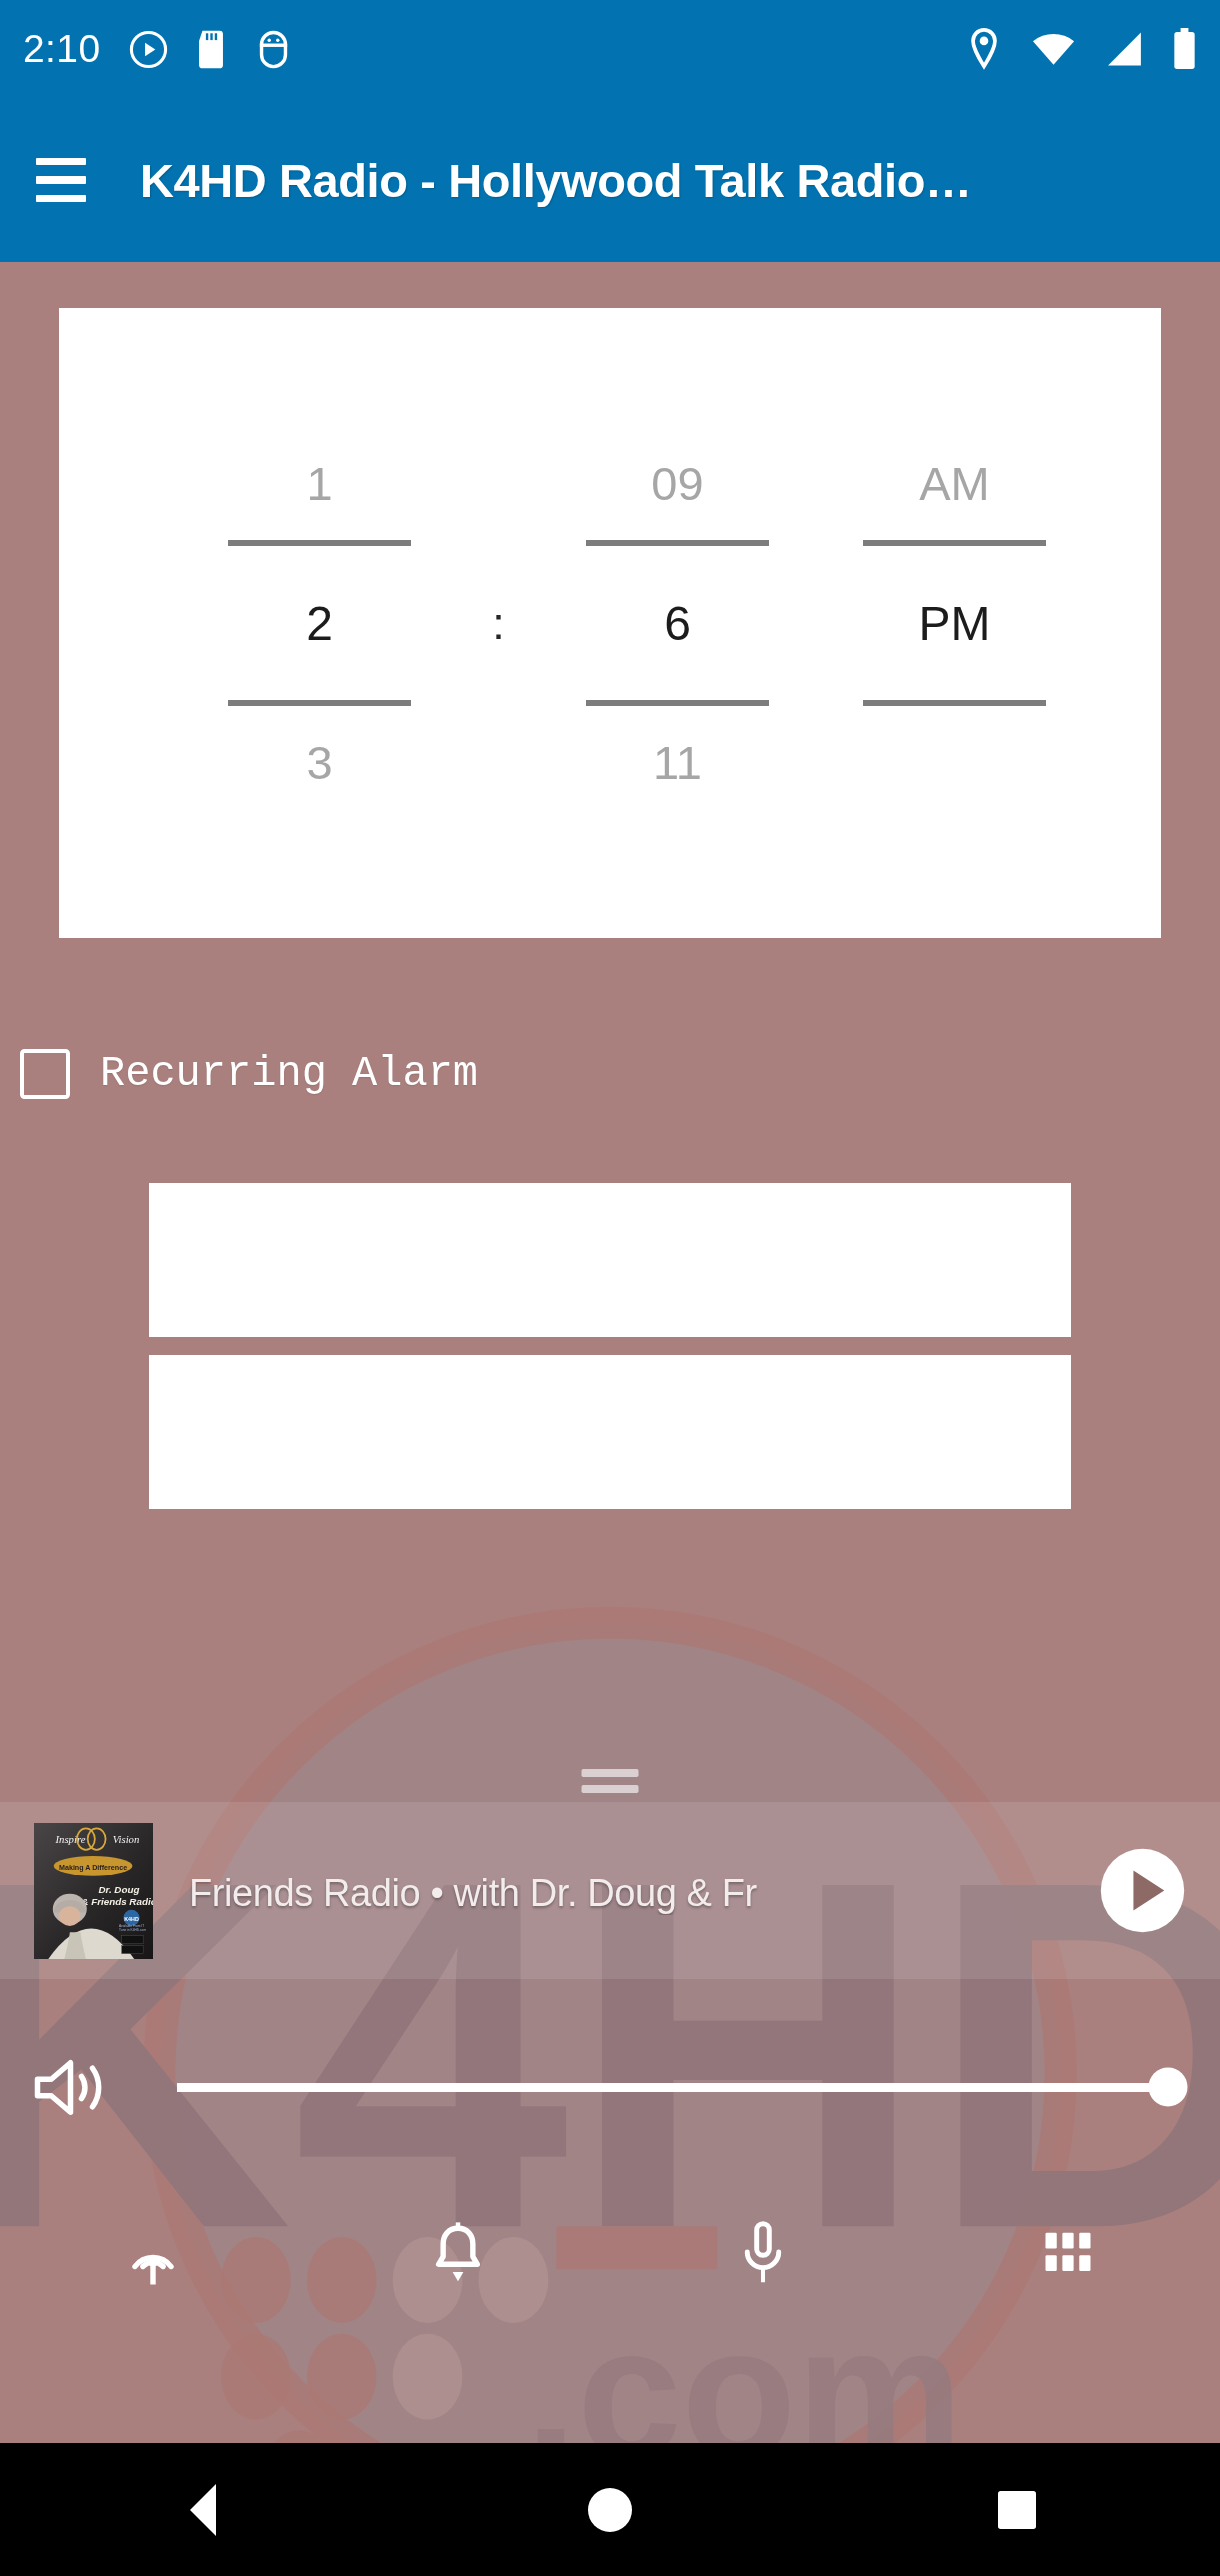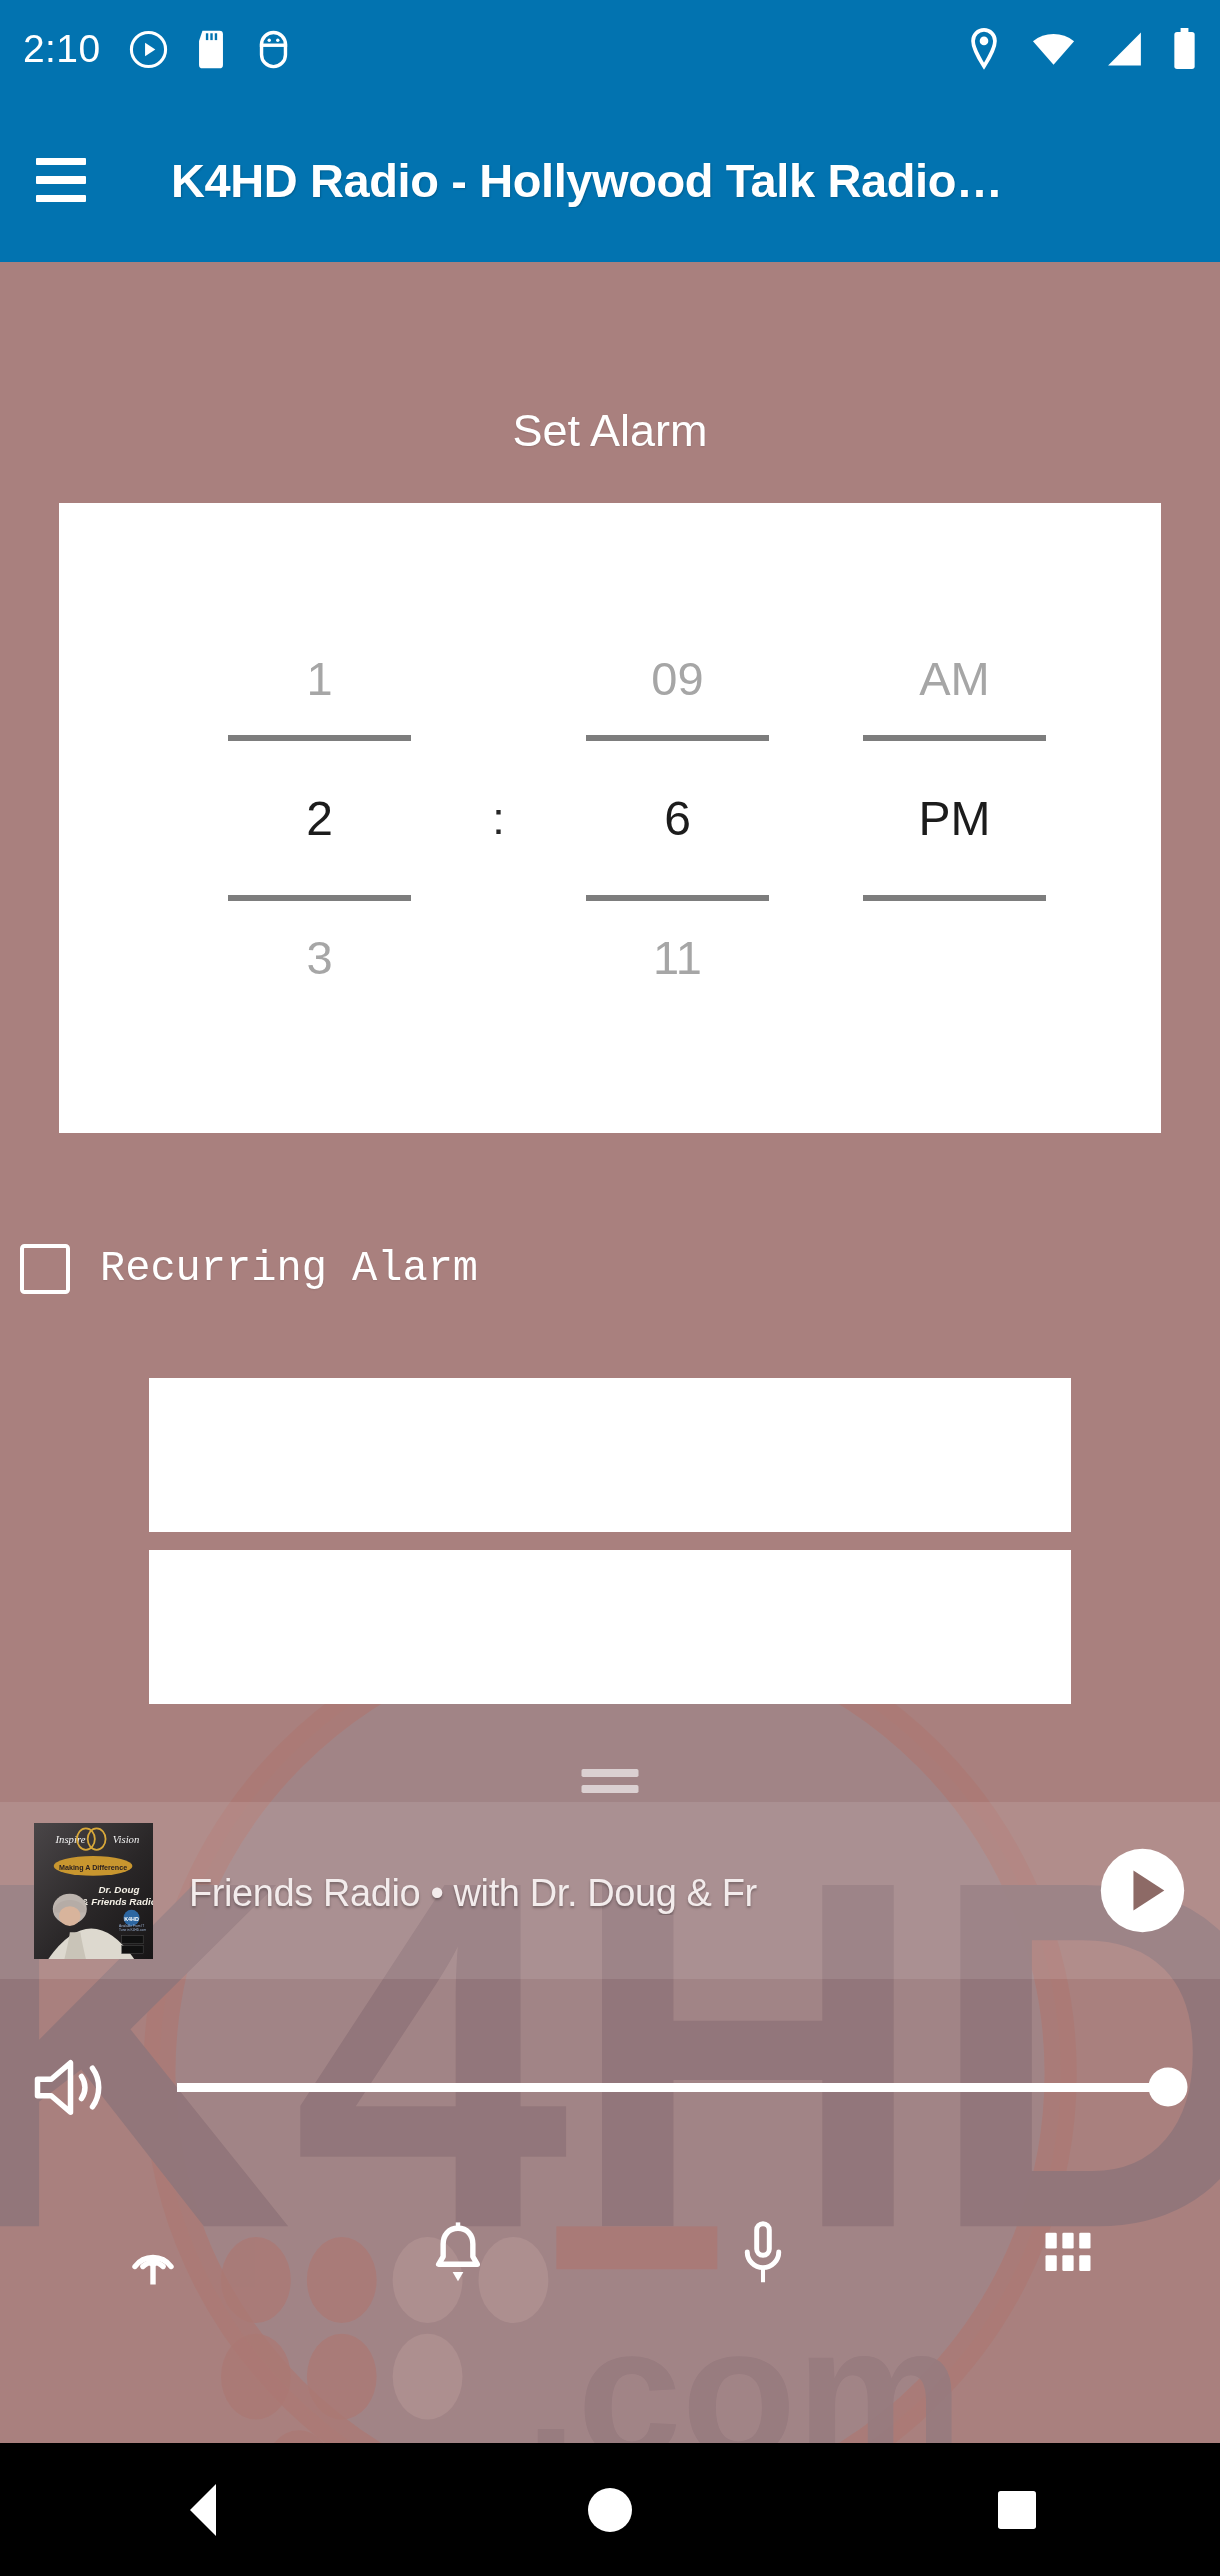--- a/index.html
+++ b/index.html
@@ -29,21 +29,21 @@
   }
   .sb-left-icons { display:flex; align-items:center; gap:23px; margin-left:27px; }
   .sb-right-icons { display:flex; align-items:center; gap:27px; margin-left:auto; }
   .sb-icon { display:block; }
 
   
   .appbar {
     position:absolute; top:98px; left:0;
     width:1220px; height:164px;
     background:#0273b0;
-    display:flex; align-items:center;gap:31px;
+    display:flex; align-items:center;
   }
   .hamburger {
     width:50px; margin-left:36px;
     display:flex; flex-direction:column; gap:11.6px;
     cursor:pointer;
   }
   .hamburger span {
     display:block; height:7.2px; background:#fff; border-radius:0.9px;
   }
   .appbar-title {
@@ -318,21 +318,20 @@
       <g fill="#cfcbcd" opacity="0.6">
         <ellipse cx="182" cy="252" rx="13" ry="16"></ellipse>
         <ellipse cx="214" cy="252" rx="13" ry="16"></ellipse>
         <ellipse cx="182" cy="288" rx="13" ry="16"></ellipse>
       </g>
       <rect x="230" y="232" width="60" height="16" fill="#b0675c" opacity="0.8"></rect>
     </svg>
 
     <div class="content">
 
-      <div class="page-heading">Set Alarm</div>
 
       <div class="picker-card">
         <div class="picker-cols">
 
           <div class="picker-col">
             <div class="pk-ghost">1</div>
             <div class="pk-rule"></div>
             <div class="pk-sel">2</div>
             <div class="pk-rule"></div>
             <div class="pk-ghost">3</div>

